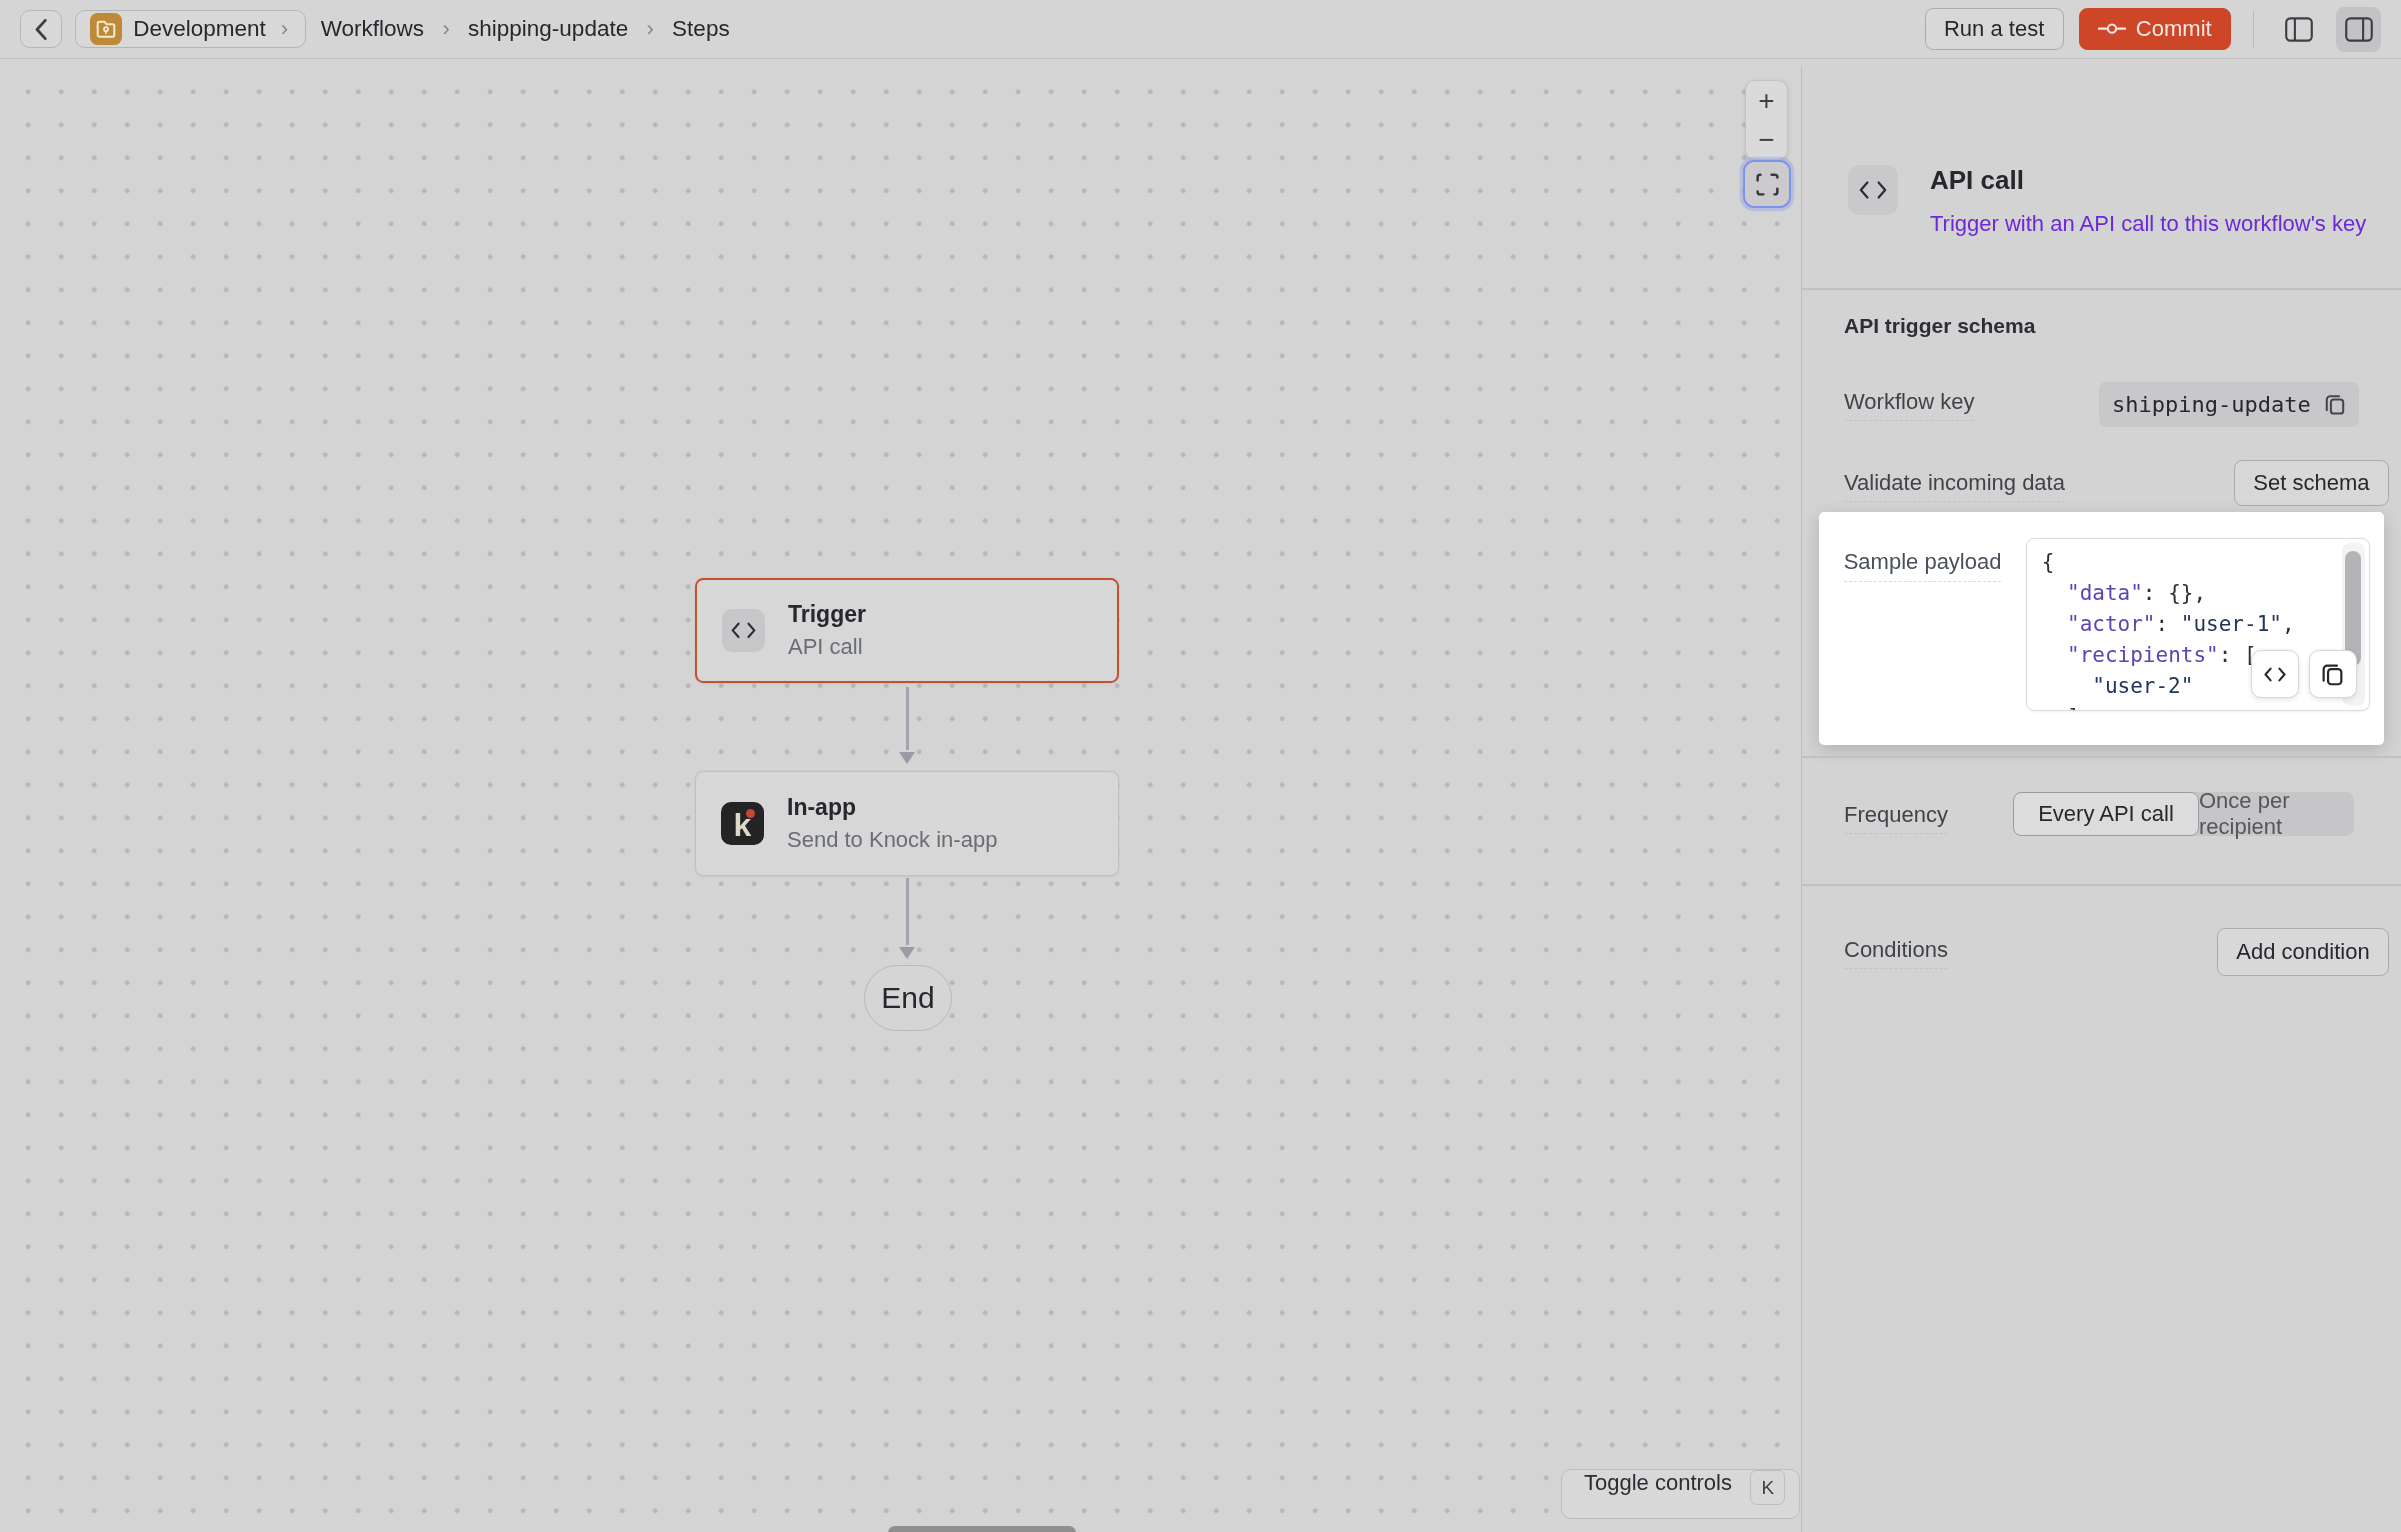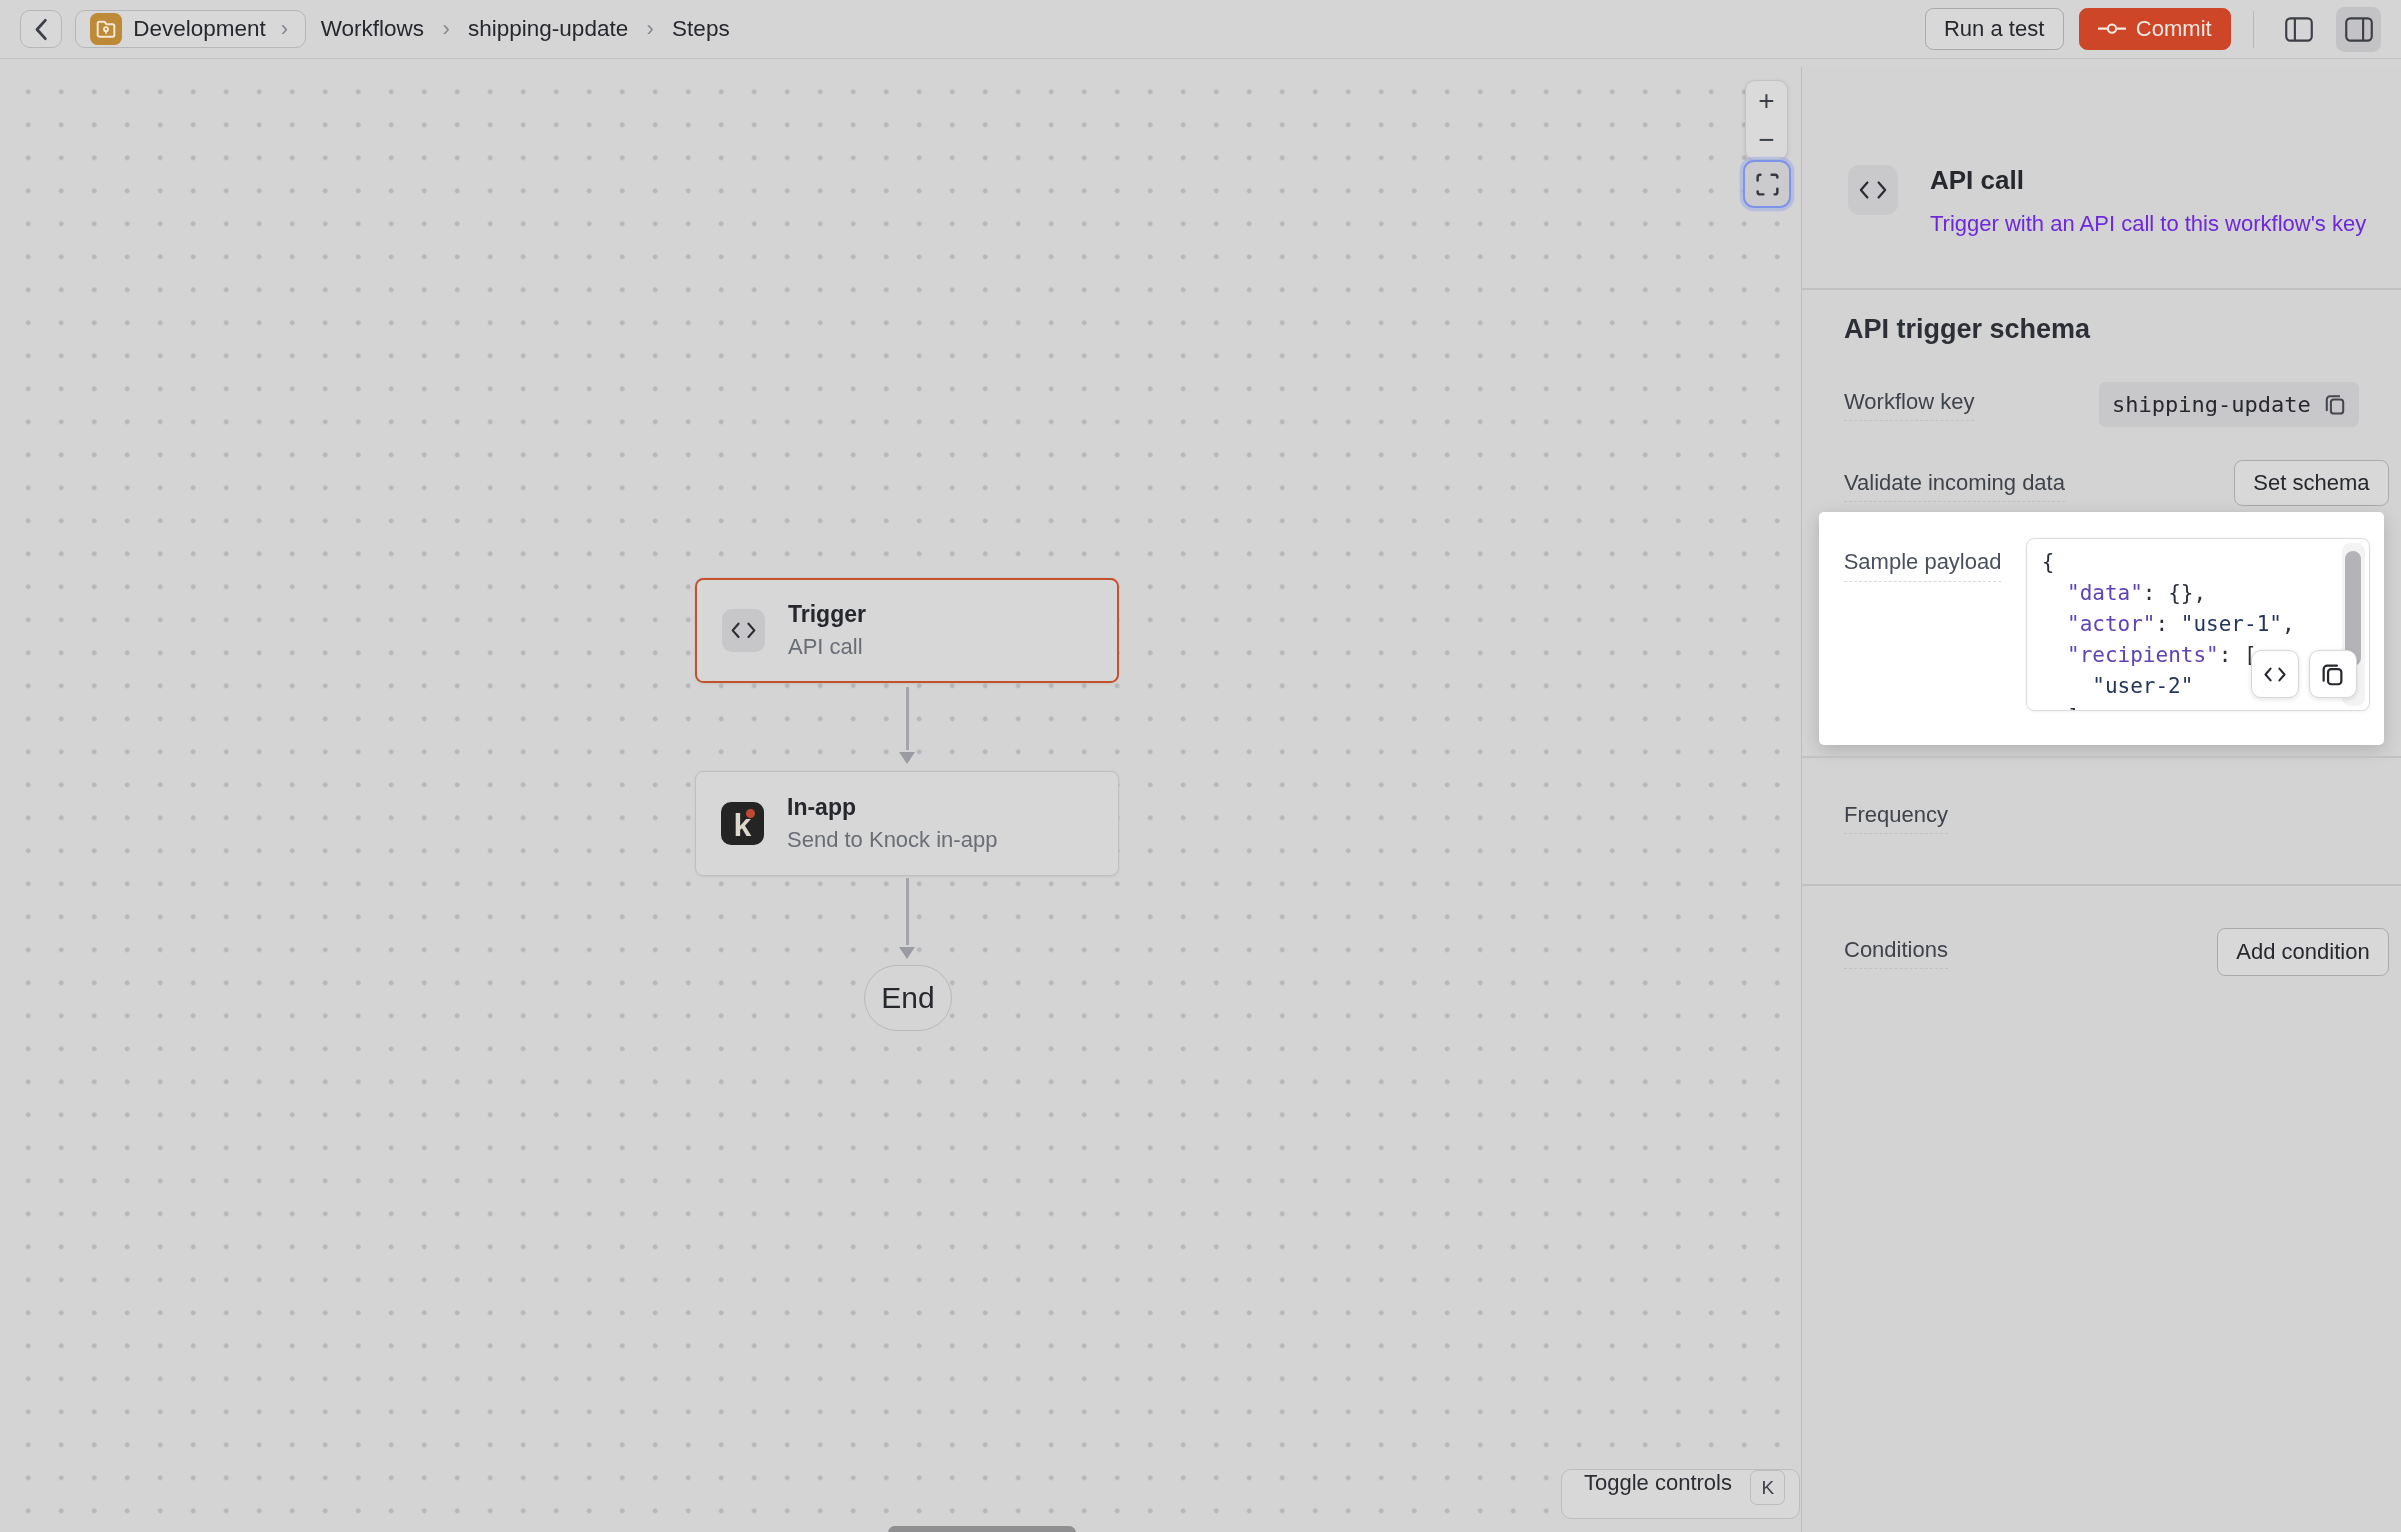--- a/index.html
+++ b/index.html
@@ -81,21 +81,21 @@
   .ph-label{ font-size:22.5px; color:#44474d; margin-left:22px; }
   .ph-right{ margin-left:auto; display:flex; align-items:center; gap:15px; }
   .ghost-btn{ background:transparent; border:none; }
   .edit-btn{ height:42px; padding:0 18.3px; font-size:22px; }
   .type-row{ position:absolute; left:46px; top:98px; display:flex; gap:32px; align-items:flex-start; }
   .type-icon{ width:50px; height:50px; border-radius:11.7px; background:#c9c9cb;
     display:flex; align-items:center; justify-content:center; }
   .type-title{ font-size:26px; font-weight:700; color:#26282d; }
   .type-desc{ font-size:22px; color:#6d28d9; margin-top:15px; }
   .pdivider{ position:absolute; left:0; width:100%; height:1.7px; background:#c1c1c4; }
-  .section-h{ position:absolute; left:42px; font-size:27px; font-weight:700; color:#2c2f35; }
+  .section-h{ position:absolute; left:42px; font-size:21px; font-weight:700; color:#2c2f35; }
   .field-label{ position:absolute; left:42px; font-size:22px; color:#3f434a;
     border-bottom:1.7px dashed #bfc3c9; padding-bottom:5px; cursor:help; }
   .wk-pill{ position:absolute; left:297px; top:315px; width:260px; height:45px;
     background:#c8c8ca; border-radius:6.7px; display:flex; align-items:center; justify-content:center; gap:13.3px; }
   .wk-value{ font-family:"DejaVu Sans Mono",monospace; font-size:22px; color:#26282d; }
   .spotlight{ position:absolute; left:16.7px; top:445px; width:565px; height:233px;
     background:#ffffff; border-radius:5px; box-shadow:0 5px 18.3px rgba(0,0,0,.16); }
   .sp-label{ position:absolute; left:25px; top:37px; font-size:22px; color:#4a505b;
     border-bottom:1.7px dashed #d7dae0; padding-bottom:5.8px; cursor:help; }
   .editor{ position:absolute; left:207px; top:26px; width:344px; height:173px;
@@ -284,19 +284,23 @@
       <svg width="23" height="25" viewBox="0 0 26 28">
         <rect x="8" y="8" width="15" height="17" rx="3.5" fill="none" stroke="#26282d" stroke-width="2.5"></rect>
         <path d="M18 4 H7 a4 4 0 0 0-4 4 v13" fill="none" stroke="#26282d" stroke-width="2.5" stroke-linecap="round"></path>
       </svg>
     </button>
   </div>
 
   <div class="pdivider" style="top:689px;"></div>
 
   <span class="field-label" style="top:735px;">Frequency</span>
+  <div class="segmented">
+    <div class="seg active">Every API call</div>
+    <div class="seg inactive">Once per recipient</div>
+  </div>
 
   <div class="pdivider" style="top:817px;"></div>
 
   <span class="field-label" style="top:870px;">Conditions</span>
   <button class="btn" style="position:absolute; left:415px; top:861px; height:48px;">Add condition</button>
 </div>
 
 
 </body></html>

